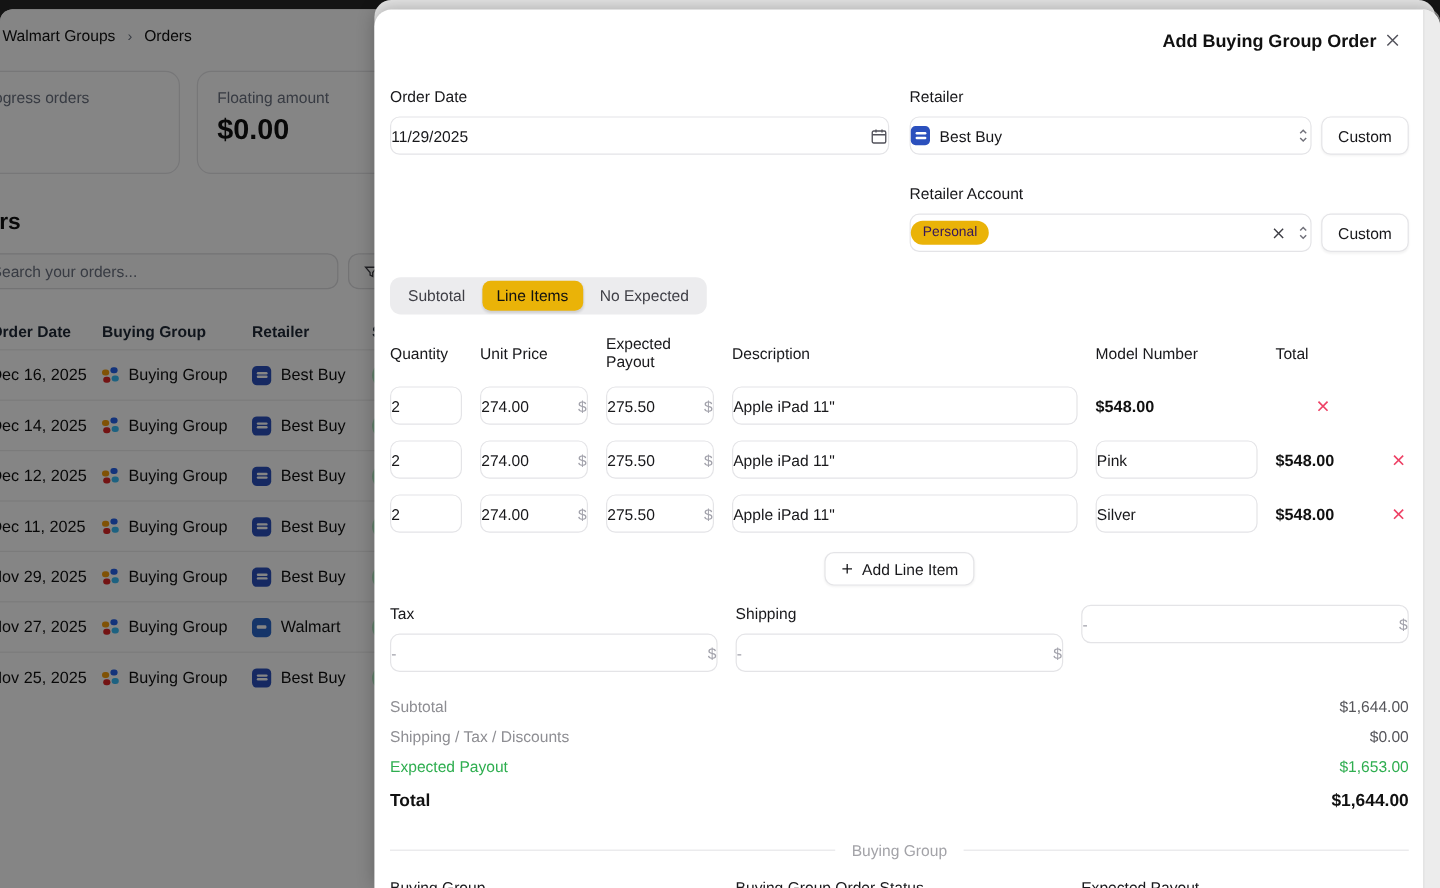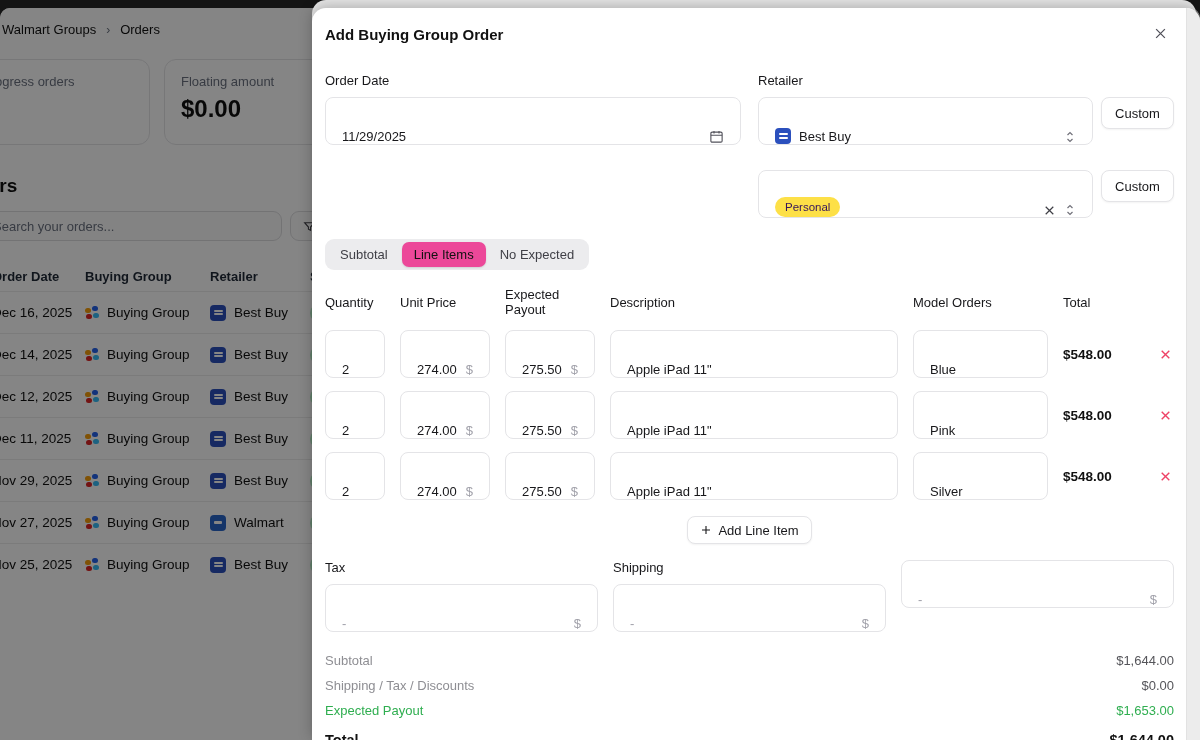--- a/index.html
+++ b/index.html
@@ -31,57 +31,57 @@
   .bd-thead .c1 { margin-left:-8px; }
   .bd-row { height:42px; border-top:1px solid #ececec; font-size:13.5px; color:#111; }
   .bd-row .c1 { margin-left:-8px; }
   .cell-ic { display:flex; align-items:center; gap:8px; }
   .retailer-sq { width:16px; height:16px; border-radius:4px; display:inline-flex; flex-direction:column;
     align-items:center; justify-content:center; gap:1.5px; }
   .retailer-sq i { display:block; width:9px; height:2px; background:#fff; border-radius:1px; }
   .retailer-sq.walmart i { width:8px; height:3px; }
   .pill { display:inline-block; font-size:11.5px; font-weight:500; padding:4px 10px; border-radius:999px; }
   .pill.green { background:#baf3cb; color:#14532d; }
-  .pill.purple { background:#fde047; color:#35155c; }
+  .pill.purple { background:#eab308; color:#35155c; }
   .pinwheel { position:relative; width:14px; height:14px; flex:0 0 14px; }
   .pinwheel i { position:absolute; width:5.5px; height:5.5px; border-radius:50%; }
   .pinwheel .d1 { left:0; top:2px; }  .pinwheel .d2 { left:7px; top:0; }
   .pinwheel .d3 { left:1px; top:8px; } .pinwheel .d4 { left:8px; top:7px; }
 
   
   .sheet-behind { position:absolute; left:312px; top:0; width:884px; height:50px;
     background:#e7e7e7; border-radius:14px 14px 0 0; z-index:8; }
   .modal { position:absolute; left:312px; top:8px; width:888px; height:732px; background:#fff;
     border-radius:14px 14px 0 0; z-index:10; overflow:hidden; box-shadow:0 -2px 14px rgba(0,0,0,0.25); }
   .gutter { position:absolute; right:0; top:0; bottom:0; width:14px; background:#ececec; border-left:1px solid #e2e2e2; }
   .m-content { position:relative; padding:12px 26px 0 13px; }
-  .m-head { display:flex; align-items:flex-start; justify-content:space-between; }
+  .m-head { display:flex; align-items:flex-start; justify-content:flex-end; }
   .m-title { font-size:15px; font-weight:700; color:#111; padding-top:6px; }
   .close-btn { background:none; border:none; cursor:pointer; padding:6px; color:#52525b; }
 
   .field-label { font-size:13px; font-weight:500; color:#18181b; }
   .grid-2 { display:grid; grid-template-columns:416px 416px; column-gap:17px; margin-top:23px; }
   .fld .field-label { display:block; margin-bottom:9px; }
   .ctrl-row { display:flex; gap:8px; }
-  .input, .select { height:48px; border:1px solid #e4e4e7; border-radius:8px; background:#fff;
-    display:flex; align-items:flex-end; font-size:13px; color:#18181b; padding:0 16px; }
+  .input, .select { height:32px; border:1px solid #e4e4e7; border-radius:8px; background:#fff;
+    display:flex; align-items:center; font-size:13px; color:#18181b; padding:0 0; }
   .input { flex:1; }
   .input input { border:none; outline:none; flex:1; font:inherit; color:#18181b; background:transparent; min-width:0; }
   .input input::placeholder { color:#a1a1aa; }
   .select { flex:1; gap:8px; }
   .select .grow { flex:1; }
   .suffix { color:#a1a1aa; font-size:13px; }
   .btn-custom { width:73px; height:32px; border:1px solid #e4e4e7; border-radius:8px; background:#fff;
     font-size:13px; font-weight:500; color:#18181b; cursor:pointer;
     box-shadow:0 1px 2px rgba(0,0,0,0.05); }
 
   .tabs { display:inline-flex; margin-top:21px; background:#ececee; border-radius:9px; padding:3px; gap:2px; }
   .tab { border:none; background:transparent; font-size:13px; font-weight:500; color:#3f3f46;
     padding:5px 12px; border-radius:7px; cursor:pointer; }
-  .tab.active { background:#ec4899; color:#111; box-shadow:0 1px 2px rgba(0,0,0,0.12); }
+  .tab.active { background:#eab308; color:#111; box-shadow:0 1px 2px rgba(0,0,0,0.12); }
 
   .li-grid { display:grid; grid-template-columns:60px 90px 90px 1fr 135px 78px 18px; column-gap:15px; align-items:center; }
   .li-head { margin-top:17px; font-size:13px; font-weight:500; color:#18181b; }
   .li-row { margin-top:13px; }
   .li-total { font-size:13.5px; font-weight:700; color:#111; }
   .del-btn { background:none; border:none; cursor:pointer; padding:0; line-height:0; }
 
   .add-line-wrap { text-align:center; margin-top:16px; }
   .btn-addline { border:1px solid #e4e4e7; border-radius:8px; background:#fff; height:28px; padding:0 12px;
     font-size:13px; font-weight:500; color:#18181b; cursor:pointer; box-shadow:0 1px 2px rgba(0,0,0,0.05);
@@ -287,20 +287,21 @@
           </div>
           <button class="btn-custom">Custom</button>
         </div>
       </div>
     </div>
 
     <div class="grid-2" style="margin-top:25px">
       <div class="fld">
       </div>
       <div class="fld">
+        <span class="field-label">Retailer Account</span>
         <div class="ctrl-row">
           <div class="select">
             <span class="pill purple grow0">Personal</span>
             <span class="grow"></span>
             <svg width="13" height="13" viewBox="0 0 24 24" fill="none" stroke="#3f3f46" stroke-width="2.2">
                 <path d="M5 5l14 14M19 5L5 19"></path>
               </svg>
             <svg class="chev-ud" width="12" height="14" viewBox="0 0 24 28" fill="none" stroke="#71717a" stroke-width="2.4">
                 <path d="M7 10l5-5 5 5M7 18l5 5 5-5"></path>
               </svg>
@@ -314,41 +315,38 @@
         <button class="tab">Subtotal</button>
         <button class="tab active">Line Items</button>
         <button class="tab">No Expected</button>
       </div>
 
     <div class="li-grid li-head">
       <span>Quantity</span>
       <span>Unit Price</span>
       <span>Expected Payout</span>
       <span>Description</span>
-      <span>Model Orders</span>
+      <span>Model Number</span>
       <span>Total</span>
     </div>
     <div id="li-rows">
         <div class="li-grid li-row">
           <div class="input">
             <input value="2" style="">
           </div>
           <div class="input">
             <input value="274.00" style="">
             <span class="suffix">$</span>
           </div>
           <div class="input">
             <input value="275.50" style="">
             <span class="suffix">$</span>
           </div>
           <div class="input">
             <input value="Apple iPad 11&quot;" style="">
-          </div>
-          <div class="input">
-            <input value="Blue" style="">
           </div>
           <span class="li-total">$548.00</span>
           <button class="del-btn"><svg width="13" height="13" viewBox="0 0 24 24" fill="none" stroke="#ee4266" stroke-width="2.6">
               <path d="M5 5l14 14M19 5L5 19"></path>
             </svg></button>
         </div>
         <div class="li-grid li-row">
           <div class="input">
             <input value="2" style="">
           </div>

